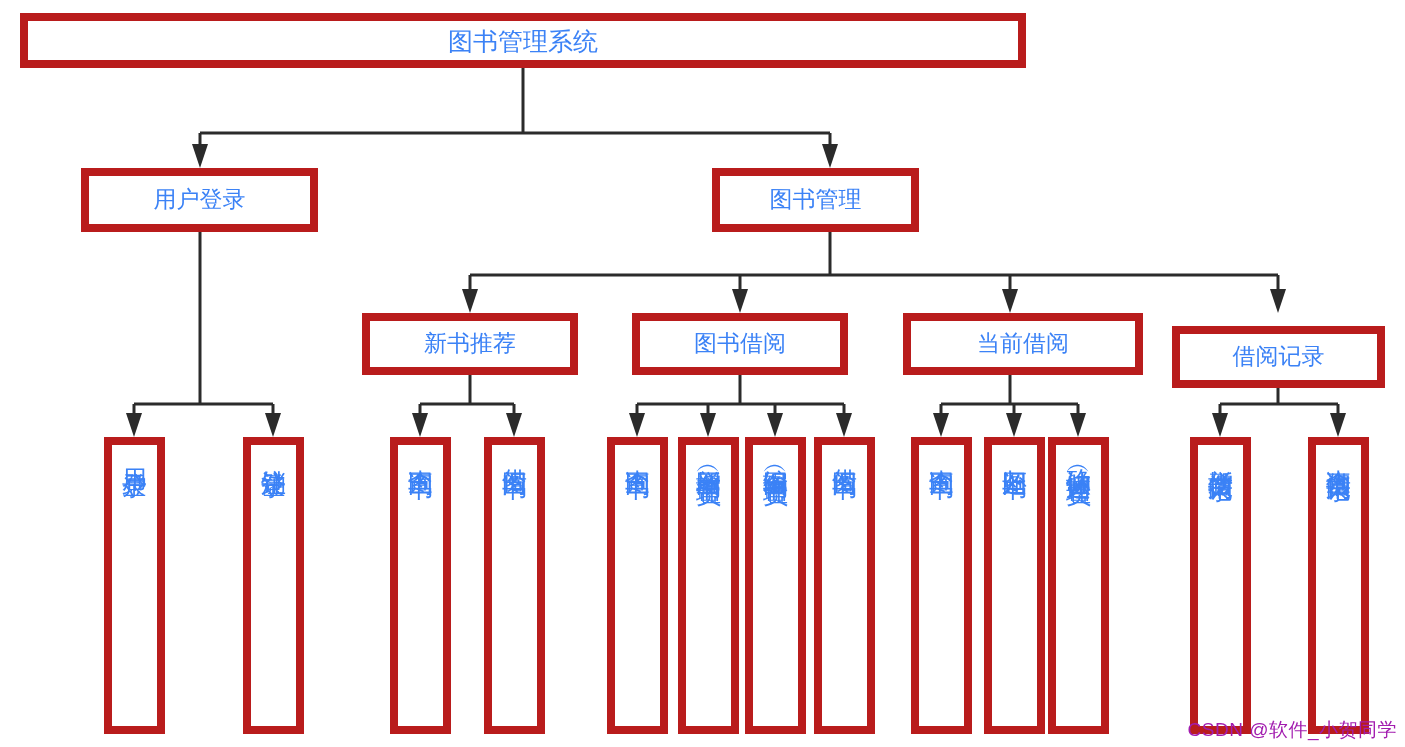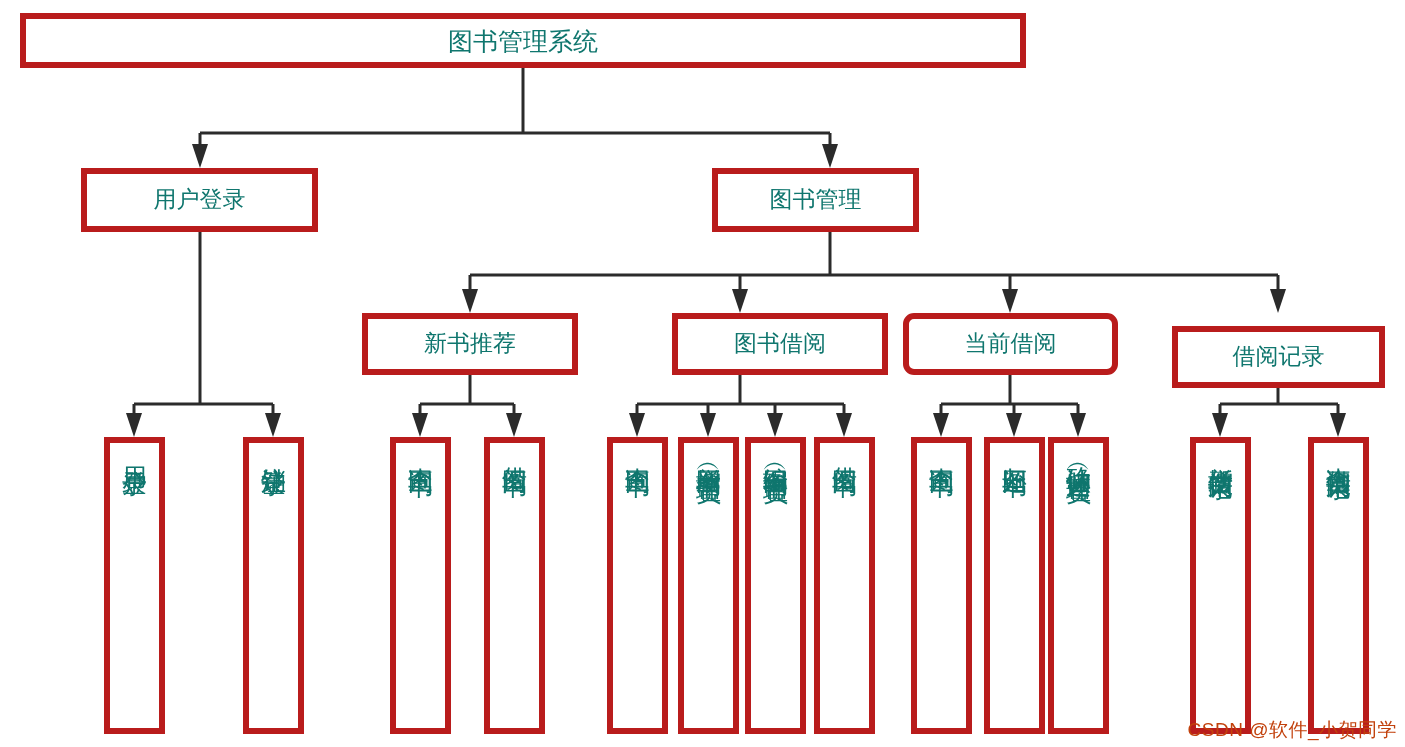--- a/index.html
+++ b/index.html
@@ -33,25 +33,25 @@
     fill: none;
   }
   #wires polygon {
     fill: #2b2b2b;
   }
   
   .node {
     position: absolute;
     box-sizing: border-box;
     background: #ffffff;
-    border: 6px solid #b91c1c;
+    border: 8px solid #b91c1c;
     display: flex;
     align-items: center;
     justify-content: center;
-    color: #0f766e;
+    color: #3b82f6;
   }
   .node .label {
     display: block;
     text-align: center;
     line-height: 1.12;
     white-space: nowrap;
   }
   .node-root .label {
     font-size: 25px;
   }
@@ -75,21 +75,21 @@
     letter-spacing: 2px;
     line-height: 1;
     white-space: nowrap;
   }
   
   #watermark {
     position: absolute;
     right: 8px;
     bottom: 4px;
     font-size: 19px;
-    color: #c2410c;
+    color: #a21caf;
     letter-spacing: 0.5px;
     white-space: nowrap;
   }
 </style>
 </head>
 <body>
 
 <div id="canvas">
 
   <svg id="wires" viewBox="0 0 1405 747" width="1405" height="747" xmlns="http://www.w3.org/2000/svg">
@@ -163,24 +163,24 @@
   <div class="node node-l2" style="left: 81px; top: 168px; width: 237px; height: 64px;">
     <span class="label">用户登录</span>
   </div>
   <div class="node node-l2" style="left: 712px; top: 168px; width: 207px; height: 64px;">
     <span class="label">图书管理</span>
   </div>
 
   <div class="node node-l3" style="left: 362px; top: 313px; width: 216px; height: 62px;">
     <span class="label">新书推荐</span>
   </div>
-  <div class="node node-l3" style="left: 632px; top: 313px; width: 216px; height: 62px; margin-left: 40px;">
+  <div class="node node-l3" style="left: 632px; top: 313px; width: 216px; height: 62px;">
     <span class="label">图书借阅</span>
   </div>
-  <div class="node node-l3" style="left: 903px; top: 313px; width: 215px; height: 62px; border-radius: 11px;">
+  <div class="node node-l3" style="left: 903px; top: 313px; width: 240px; height: 62px;">
     <span class="label">当前借阅</span>
   </div>
   <div class="node node-l3" style="left: 1172px; top: 326px; width: 213px; height: 62px;">
     <span class="label">借阅记录</span>
   </div>
 
   <div class="node node-leaf" style="left: 104px; top: 437px; width: 61px; height: 297px;">
     <span class="label">用户登录</span>
   </div>
   <div class="node node-leaf" style="left: 243px; top: 437px; width: 61px; height: 297px;">

